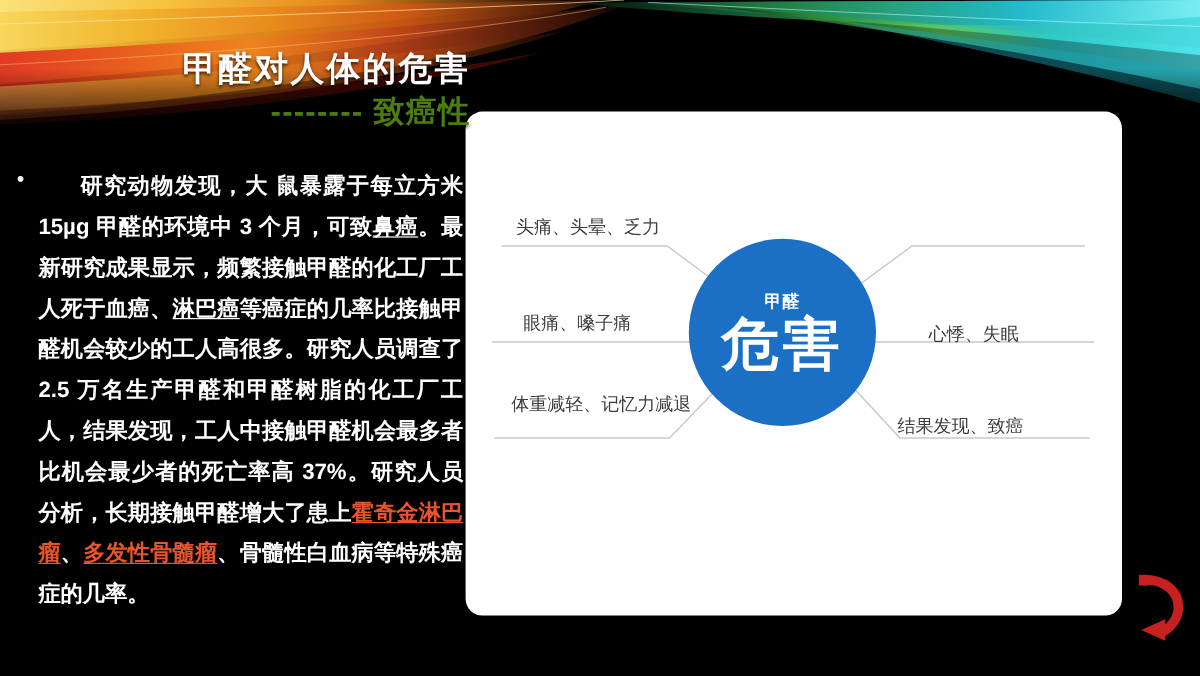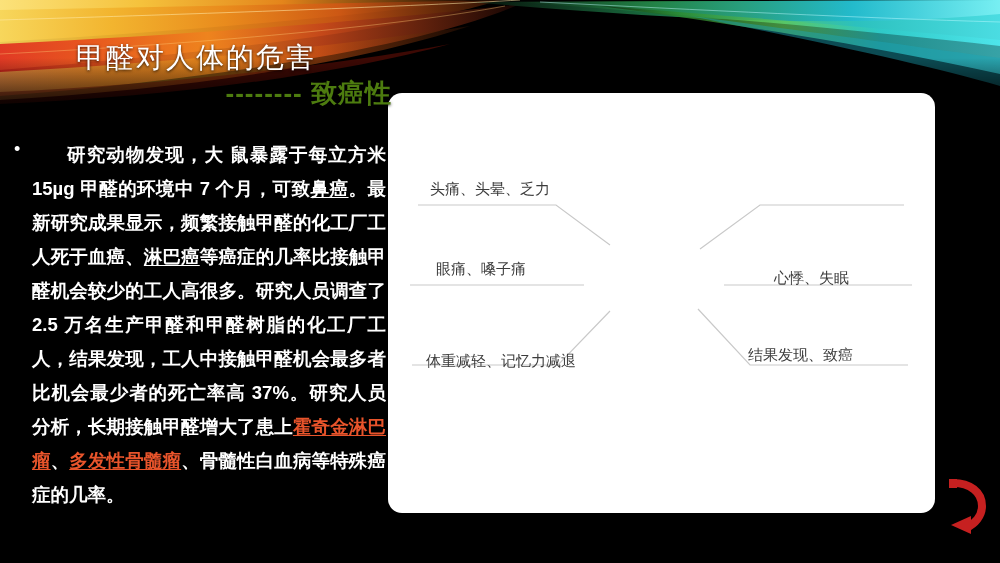--- a/index.html
+++ b/index.html
@@ -38,26 +38,25 @@
     position: absolute;
     left: 0;
     top: 40px;
     width: 400px;
     text-align: right;
     z-index: 6;
   }
   .title-line1 {
     color: #ffffff;
     font-size: 28px;
-    font-weight: normal;
+    font-weight: bold;
     letter-spacing: 2px;
     line-height: 1.25;
     padding-right: 8px;
     text-shadow: 0 1px 3px rgba(0,0,0,0.8);
-    text-align: center;
   }
   .title-line2 {
     color: #4d7c0f;
     font-size: 26px;
     font-weight: bold;
     letter-spacing: 1px;
     line-height: 1.3;
     padding-right: 8px;
     margin-top: 2px;
     text-shadow: 0 1px 3px rgba(0,0,0,0.8);
@@ -115,21 +114,21 @@
   .dg-label {
     position: absolute;
     color: #3c3c3c;
     font-size: 15px;
     white-space: nowrap;
     font-family: "DejaVu Sans", "Liberation Sans", sans-serif;
     margin-left: 16px;
   }
   .dg-l-tl { left: 26px;  top: 87px; }
   .dg-l-ml { left: 32px;  top: 167px; }
-  .dg-l-bl { left: 22px;  top: 259px; font-family: Liberation Serif, serif; }
+  .dg-l-bl { left: 22px;  top: 235px; font-family: Liberation Serif, serif; }
   .dg-l-tr { left: 340px; top: 87px; }
   .dg-l-mr { left: 370px; top: 176px; font-family: Liberation Mono, monospace; }
   .dg-l-br { left: 344px; top: 253px; }
 
   
   .hub {
     position: absolute;
     left: 186px;
     top: 106px;
     width: 156px;
@@ -236,41 +235,45 @@
   </svg>
 
   <div class="title-block">
     <div class="title-line1">甲醛对人体的危害</div>
     <div class="title-line2">-------- 致癌性</div>
   </div>
 
   <div class="body-wrap">
     <div class="bullet-dot">•</div>
     <div class="body-text">
-      <span class="indent"></span><span>研究动物发现，大 鼠暴露于每立方米 15µg 甲醛的环境中 7 个月，可致</span><span class="ul">鼻癌</span><span>。最新研究成果显示，频繁接触甲醛的化工厂工人死于血癌、</span><span class="ul">淋巴癌</span><span>等癌症的几率比接触甲醛机会较少的工人高很多。研究人员调查了 2.5 万名生产甲醛和甲醛树脂的化工厂工人，结果发现，工人中接触甲醛机会最多者比机会最少者的死亡率高 37%。研究人员分析，长期接触甲醛增大了患上</span><span class="hot">霍奇金淋巴瘤</span><span>、</span><span class="hot">多发性骨髓瘤</span><span>、骨髓性白血病等特殊癌症的几率。</span>
+      <span class="indent"></span><span>研究动物发现，大 鼠暴露于每立方米 15µg 甲醛的环境中 3 个月，可致</span><span class="ul">鼻癌</span><span>。最新研究成果显示，频繁接触甲醛的化工厂工人死于血癌、</span><span class="ul">淋巴癌</span><span>等癌症的几率比接触甲醛机会较少的工人高很多。研究人员调查了 2.5 万名生产甲醛和甲醛树脂的化工厂工人，结果发现，工人中接触甲醛机会最多者比机会最少者的死亡率高 37%。研究人员分析，长期接触甲醛增大了患上</span><span class="hot">霍奇金淋巴瘤</span><span>、</span><span class="hot">多发性骨髓瘤</span><span>、骨髓性白血病等特殊癌症的几率。</span>
     </div>
   </div>
 
   <div class="diagram-card">
 
     <svg class="diagram-svg" viewBox="0 0 547 420" preserveAspectRatio="none">
 
       <path d="M30,112 L168,112 L222,152" stroke="#C9C9C9" stroke-width="1.2" fill="none"></path>
 
       <path d="M22,192 L196,192" stroke="#C9C9C9" stroke-width="1.2" fill="none"></path>
 
       <path d="M222,218 L170,272 L24,272" stroke="#C9C9C9" stroke-width="1.2" fill="none"></path>
 
       <path d="M516,112 L372,112 L312,156" stroke="#C9C9C9" stroke-width="1.2" fill="none"></path>
 
       <path d="M524,192 L336,192" stroke="#C9C9C9" stroke-width="1.2" fill="none"></path>
 
       <path d="M310,216 L362,272 L520,272" stroke="#C9C9C9" stroke-width="1.2" fill="none"></path>
     </svg>
 
+    <div class="hub">
+      <div class="hub-sub">甲醛</div>
+      <div class="hub-main">危害</div>
+    </div>
 
     <div class="dg-label dg-l-tl">头痛、头晕、乏力</div>
     <div class="dg-label dg-l-ml">眼痛、嗓子痛</div>
     <div class="dg-label dg-l-bl">体重减轻、记忆力减退</div>
     <div class="dg-label dg-l-mr">心悸、失眠</div>
     <div class="dg-label dg-l-br">结果发现、致癌</div>
   </div>
 
   <svg class="red-arrow" viewBox="0 0 46 58">
     <path d="M10,6 L10,14 C24,13 34,19 34,30 C34,40 27,47 19,49 L19,41 L5,50 L19,57 L19,50" fill="none" stroke="#C62020" stroke-width="0"></path>

